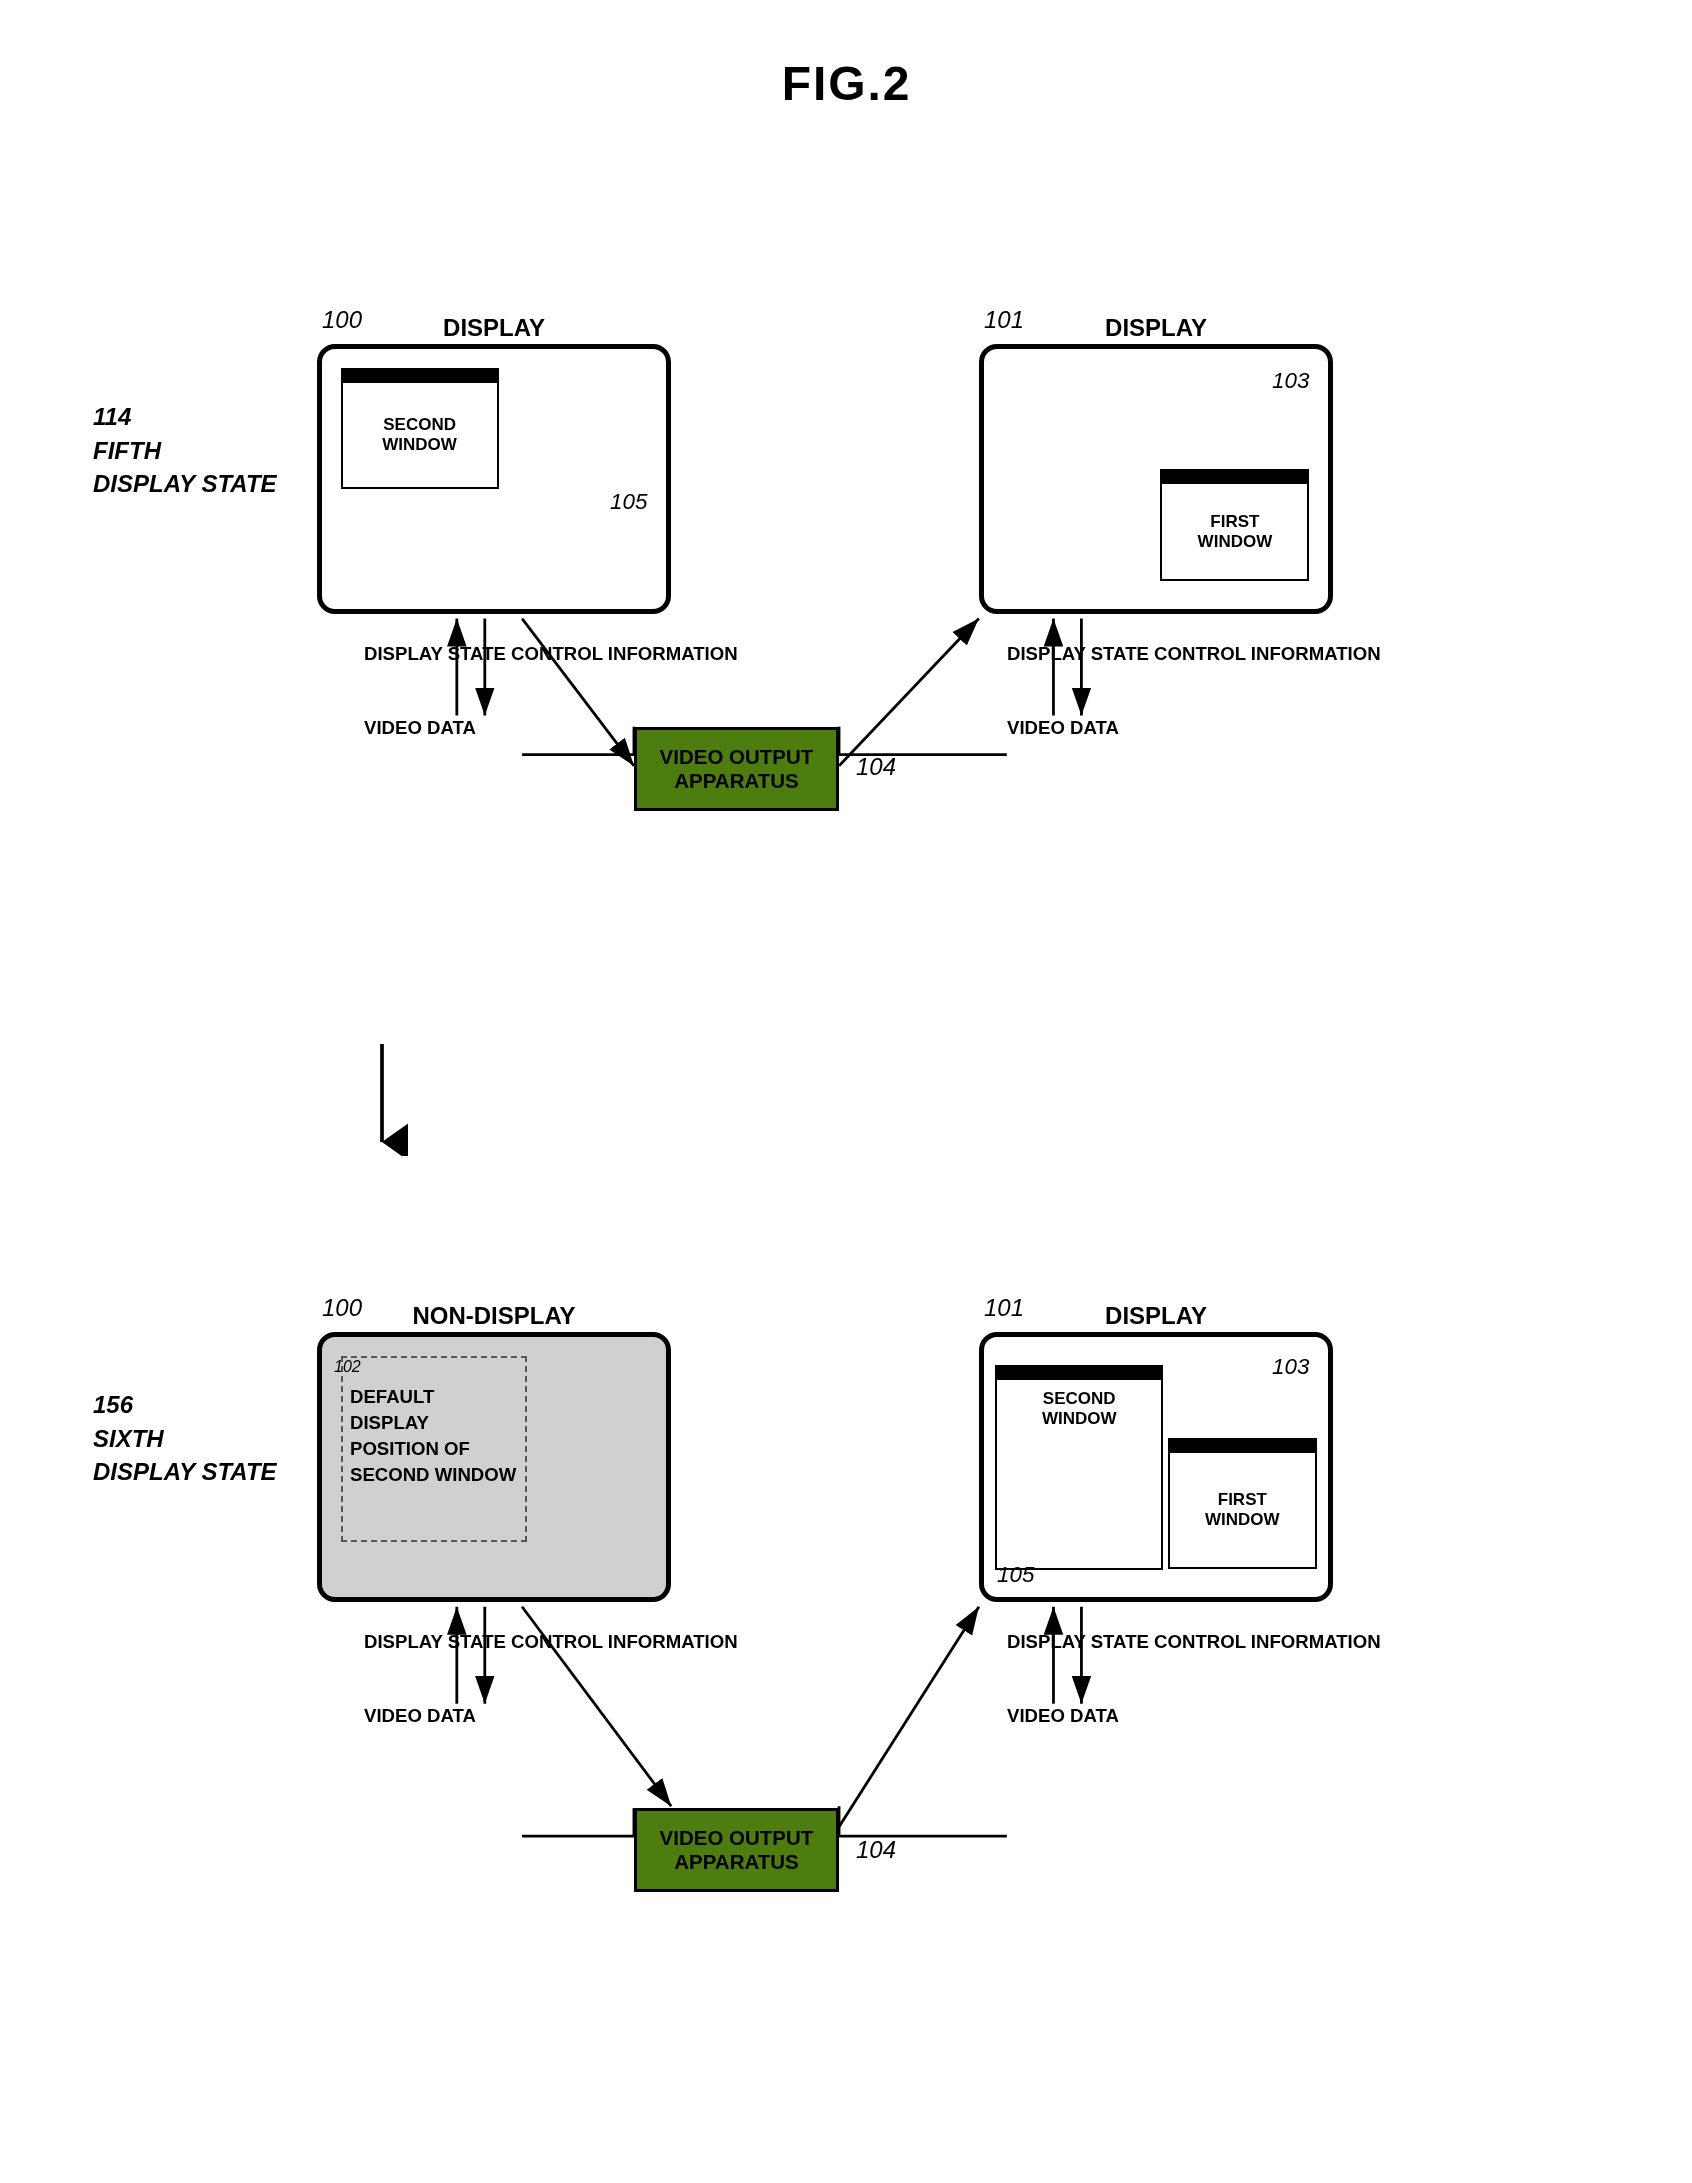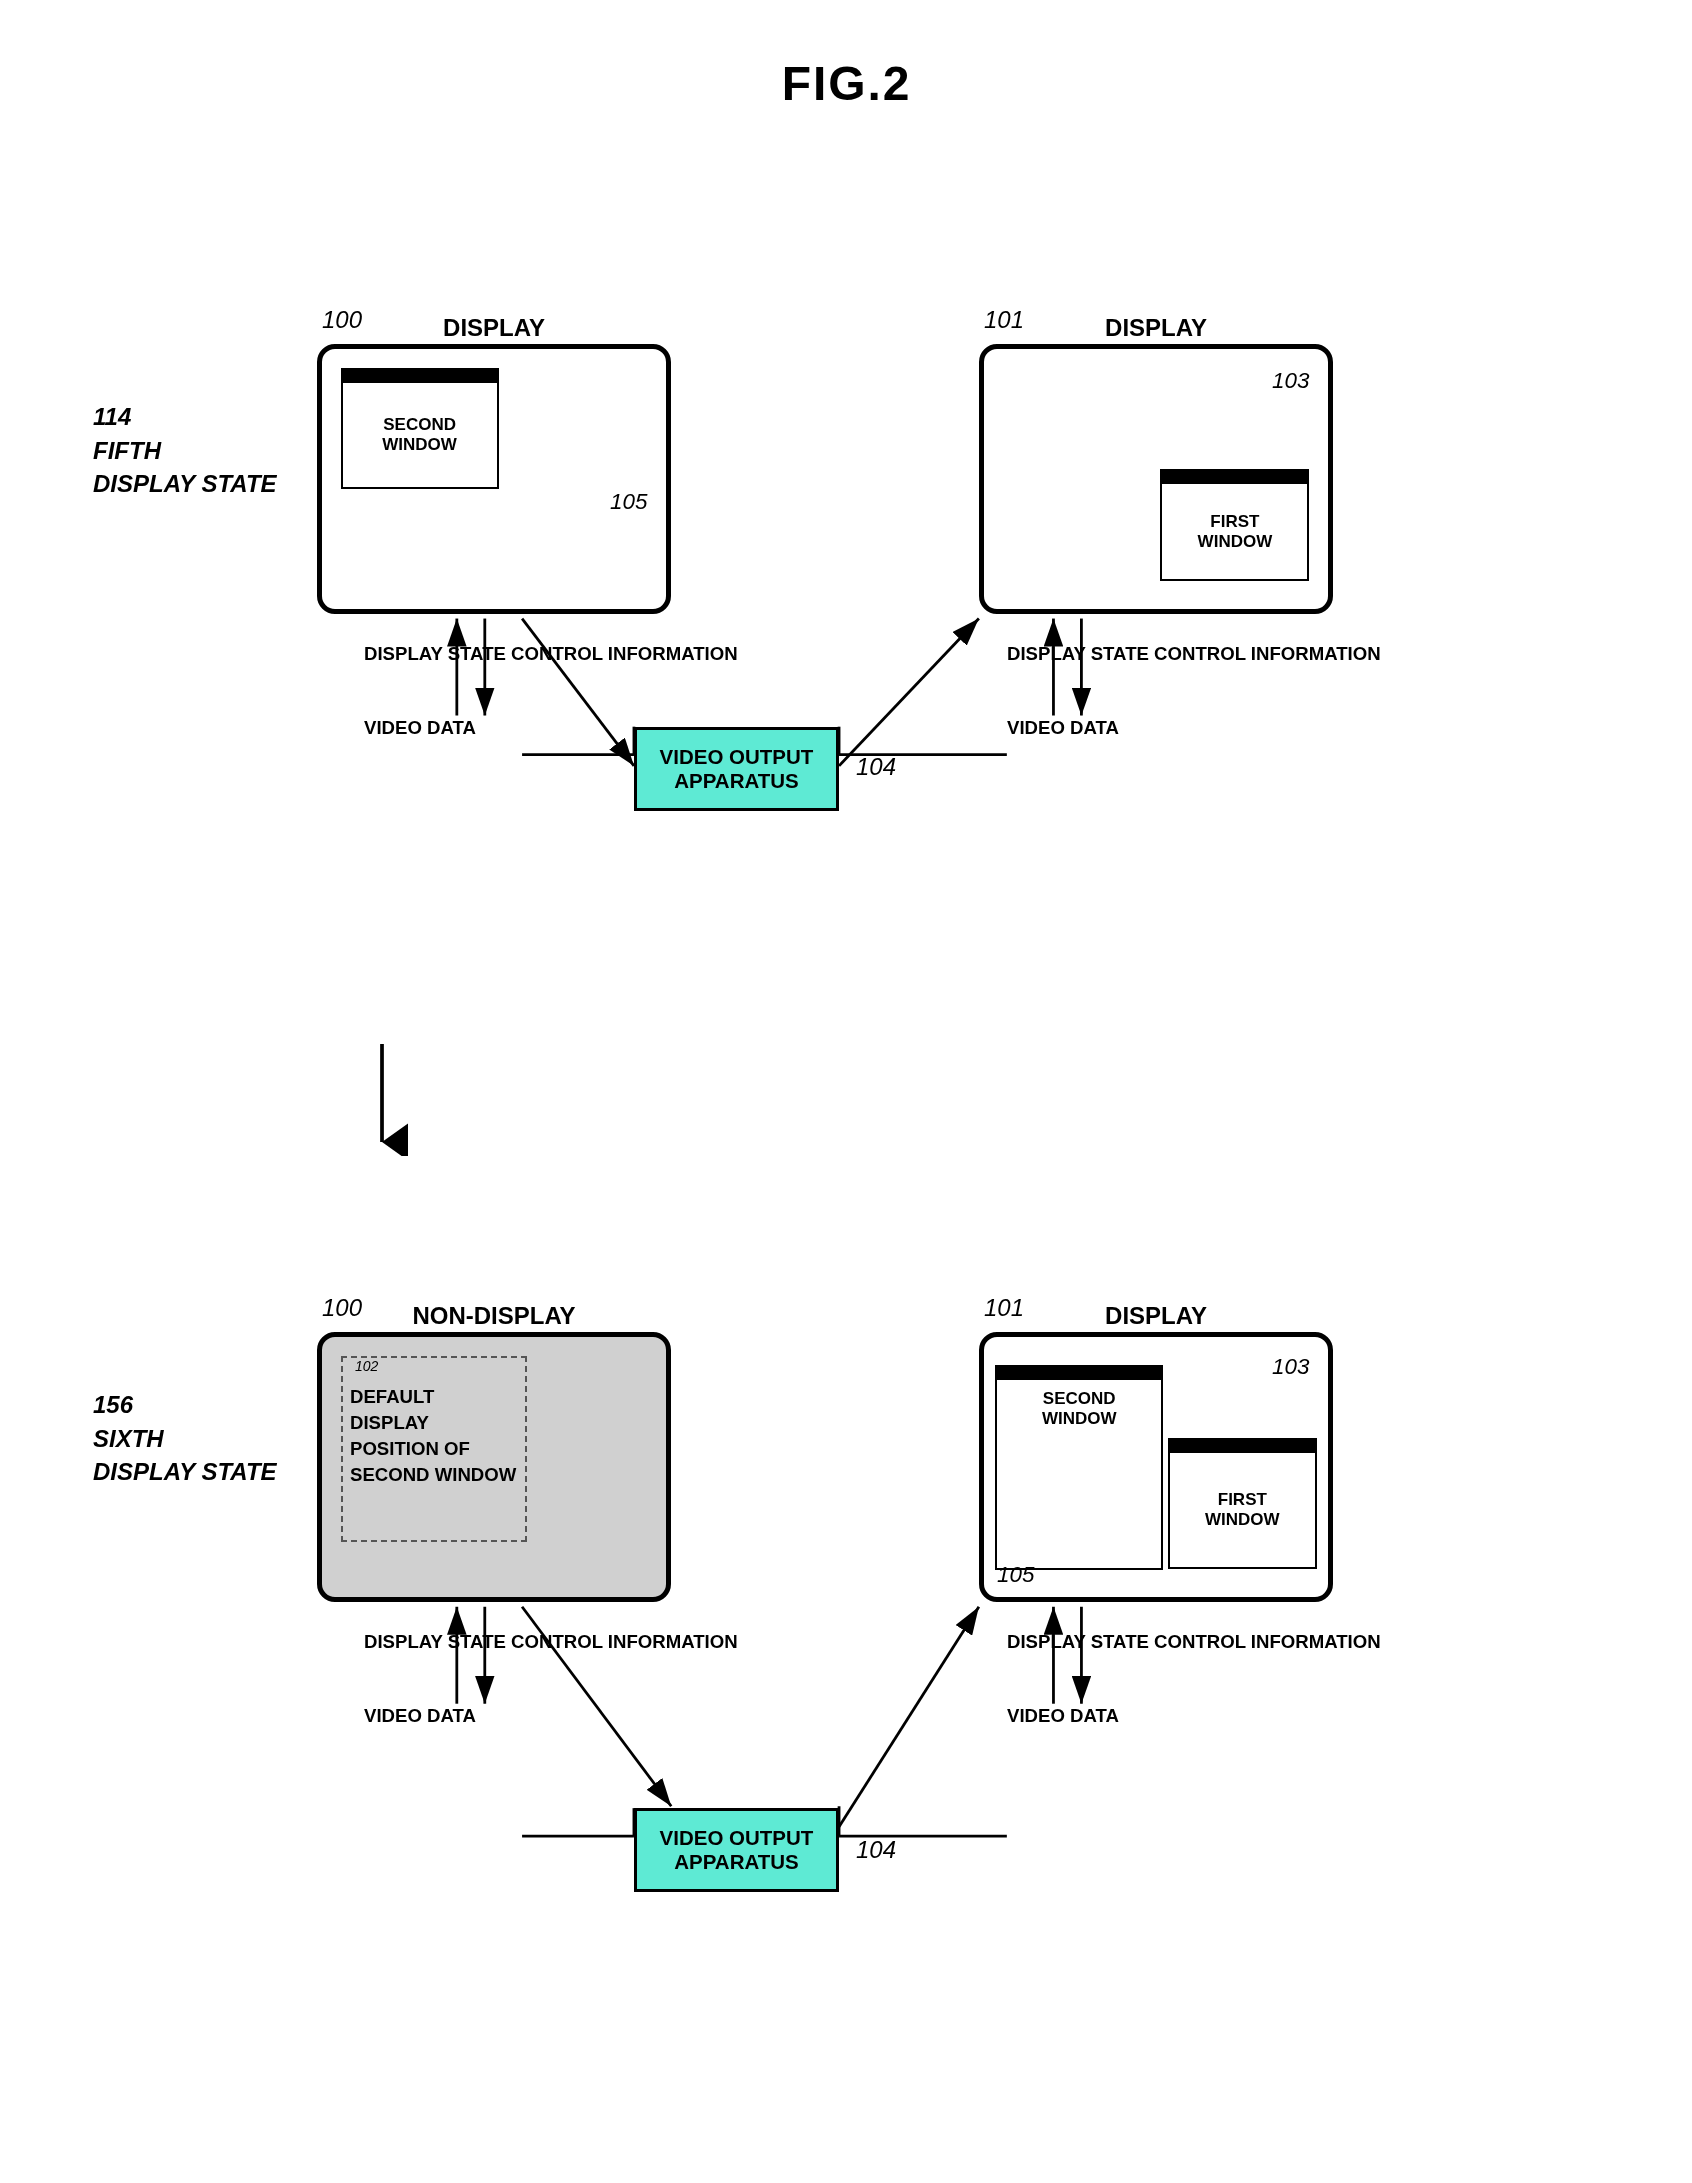--- a/index.html
+++ b/index.html
@@ -90,21 +90,21 @@
     
     .voa-box {
       position: absolute;
       border: 3.7px solid #000;
       display: flex;
       align-items: center;
       justify-content: center;
       text-align: center;
       font-size: 20.5px;
       font-weight: bold;
-      background: #5eead4;
+      background: #4d7c0f;
     }
     .voa-id {
       position: absolute;
       font-size: 24px;
       font-style: italic;
     }
 
     
     .arrows-svg {
       position: absolute;
@@ -249,21 +249,21 @@
     <span style="white-space:pre-line;">SIXTH
 DISPLAY STATE</span>
   </div>
 
   <div class="monitor monitor-gray" style="left: 317px; top: 158px; width: 354px; height: 270px;">
     <div class="monitor-id" style="top: -43px; left: 0;">100</div>
     <div class="monitor-label-top">NON-DISPLAY</div>
 
     <div class="dashed-box" style="left: 18.6px; top: 18.6px; width: 186px; height: 186px;">
     </div>
-    <div class="window-id" style="left: 33px; top: 20.5px; font-size:14px;">102</div>
+    <div class="window-id" style="left: 12px; top: 20.5px; font-size:16px;">102</div>
     <div class="dashed-label" style="left: 28px; top: 47px; width: 168px; font-size:18.6px; white-space:pre-line; line-height:1.4;">DEFAULT
 DISPLAY
 POSITION OF
 SECOND WINDOW</div>
   </div>
 
   <div class="monitor" style="left: 979px; top: 158px; width: 354px; height: 270px;">
     <div class="monitor-id" style="top: -43px; left: 0;">101</div>
     <div class="monitor-label-top">DISPLAY</div>
 

